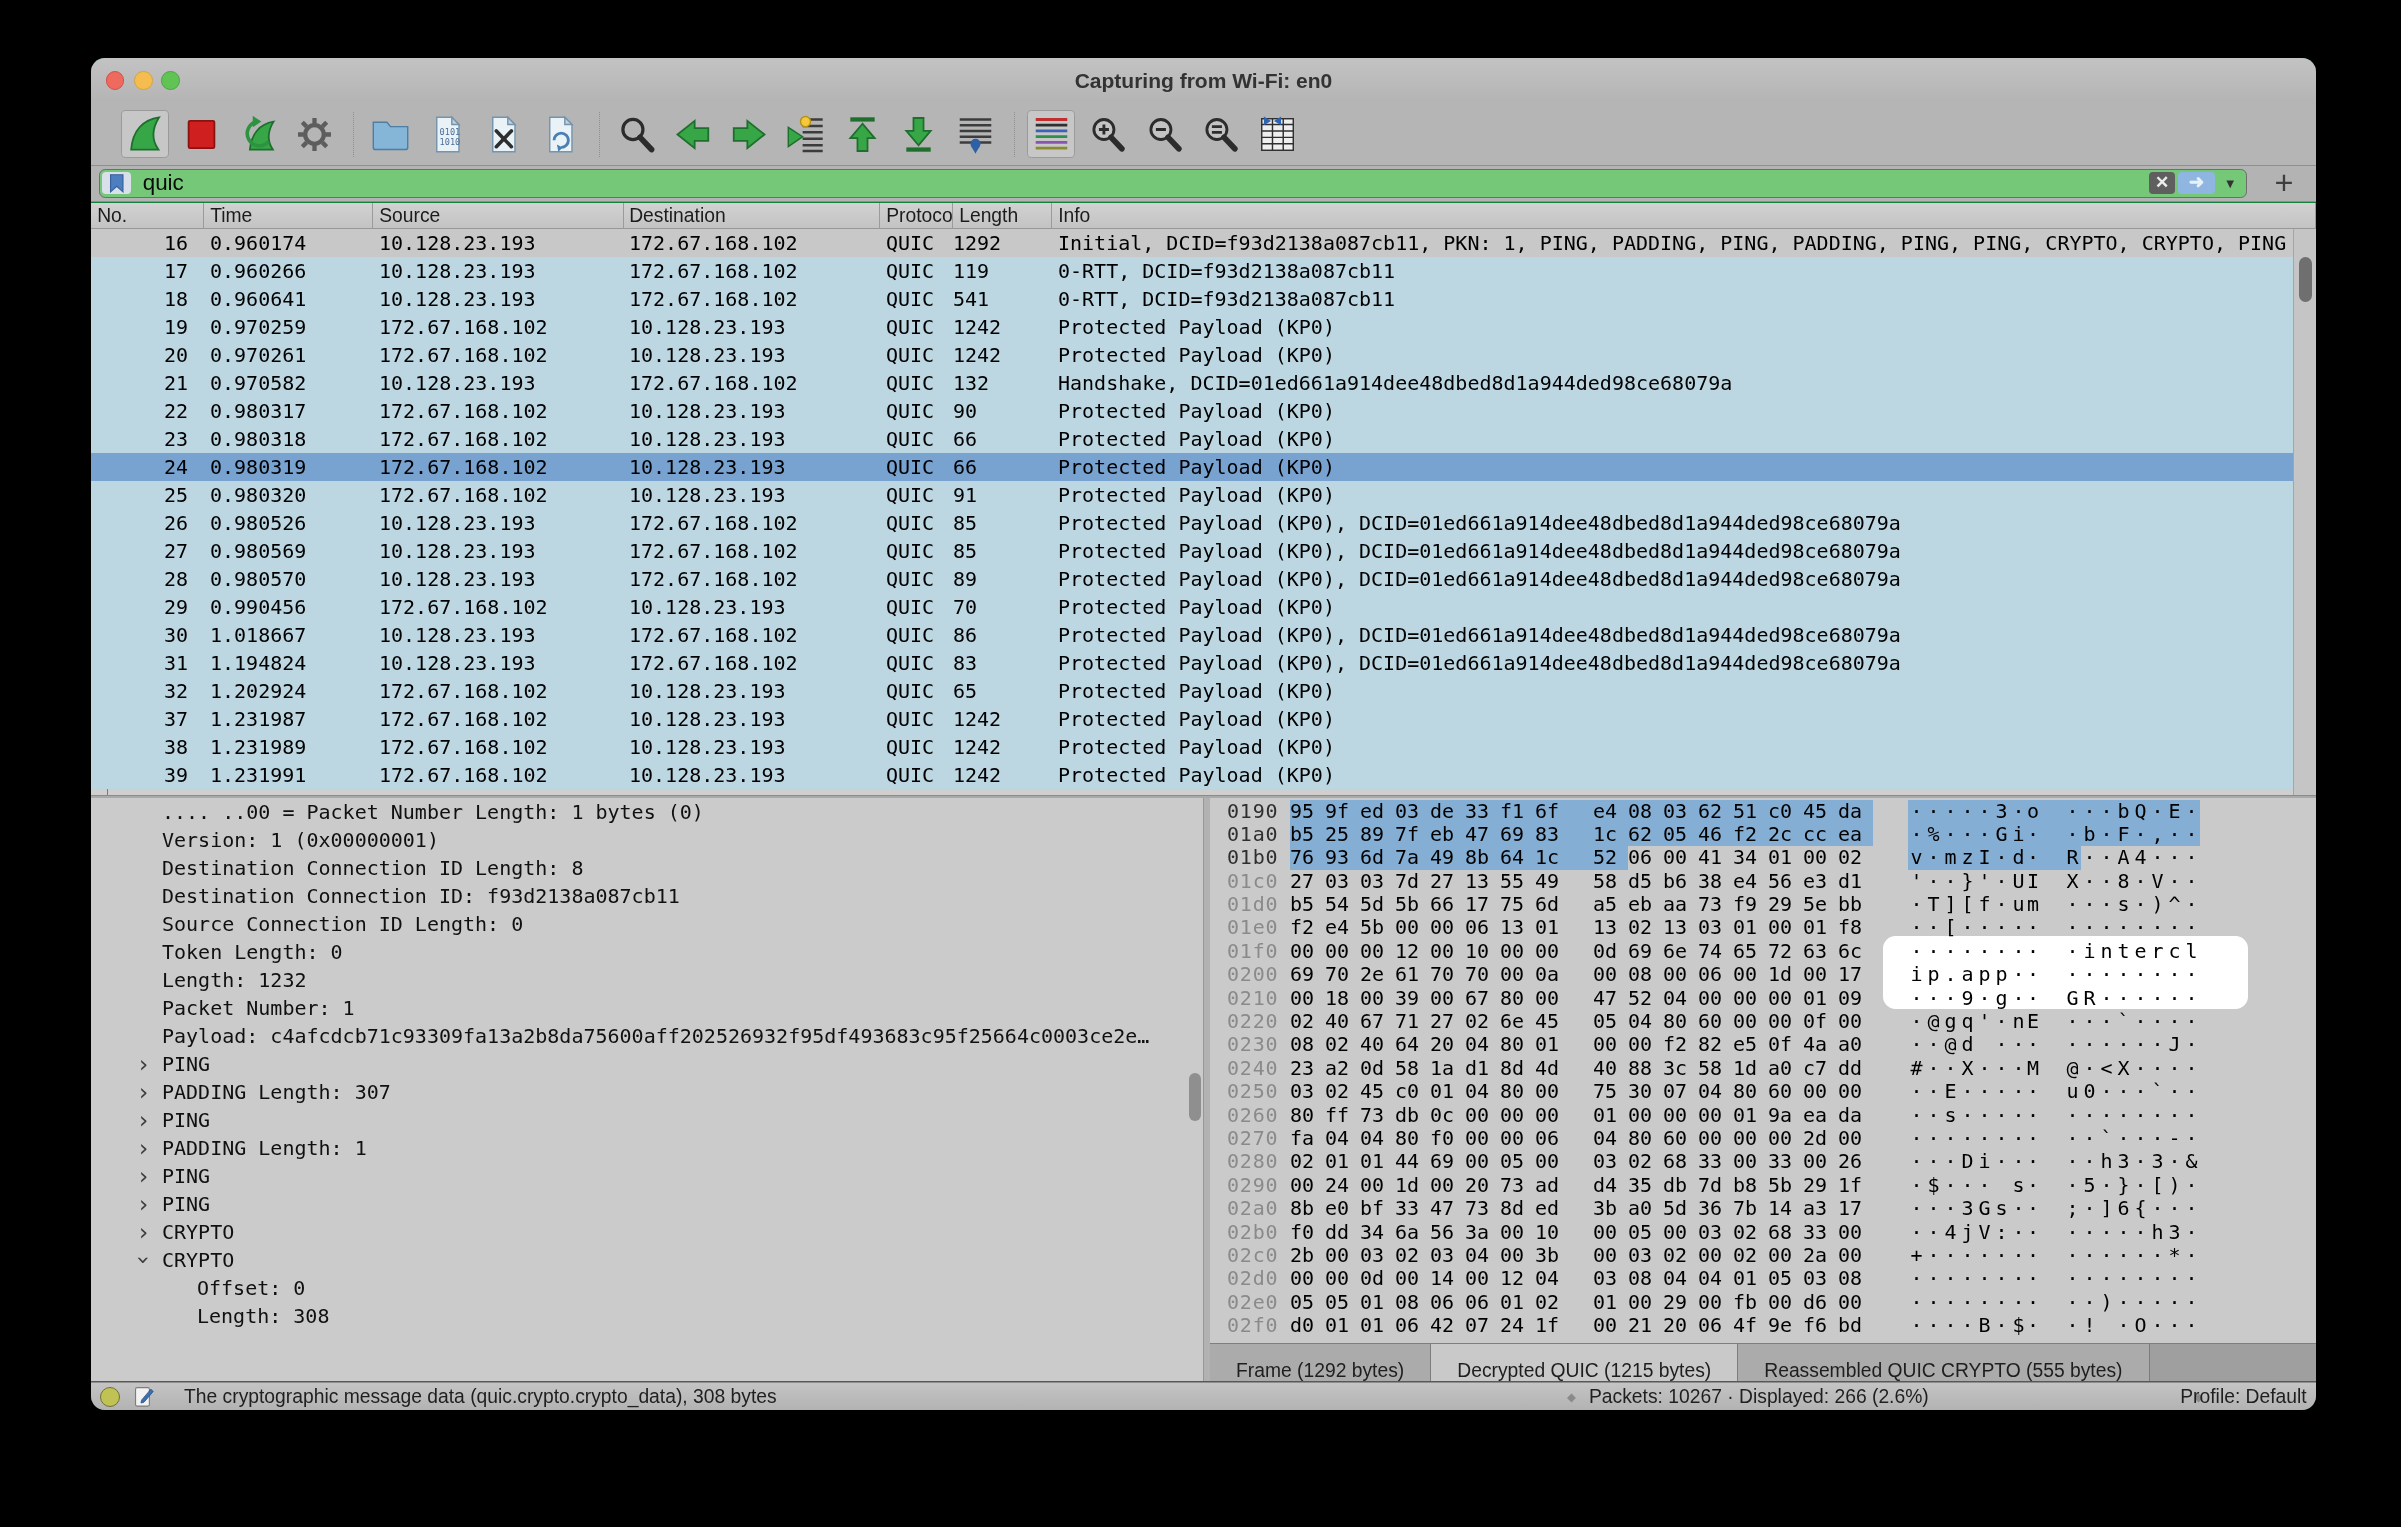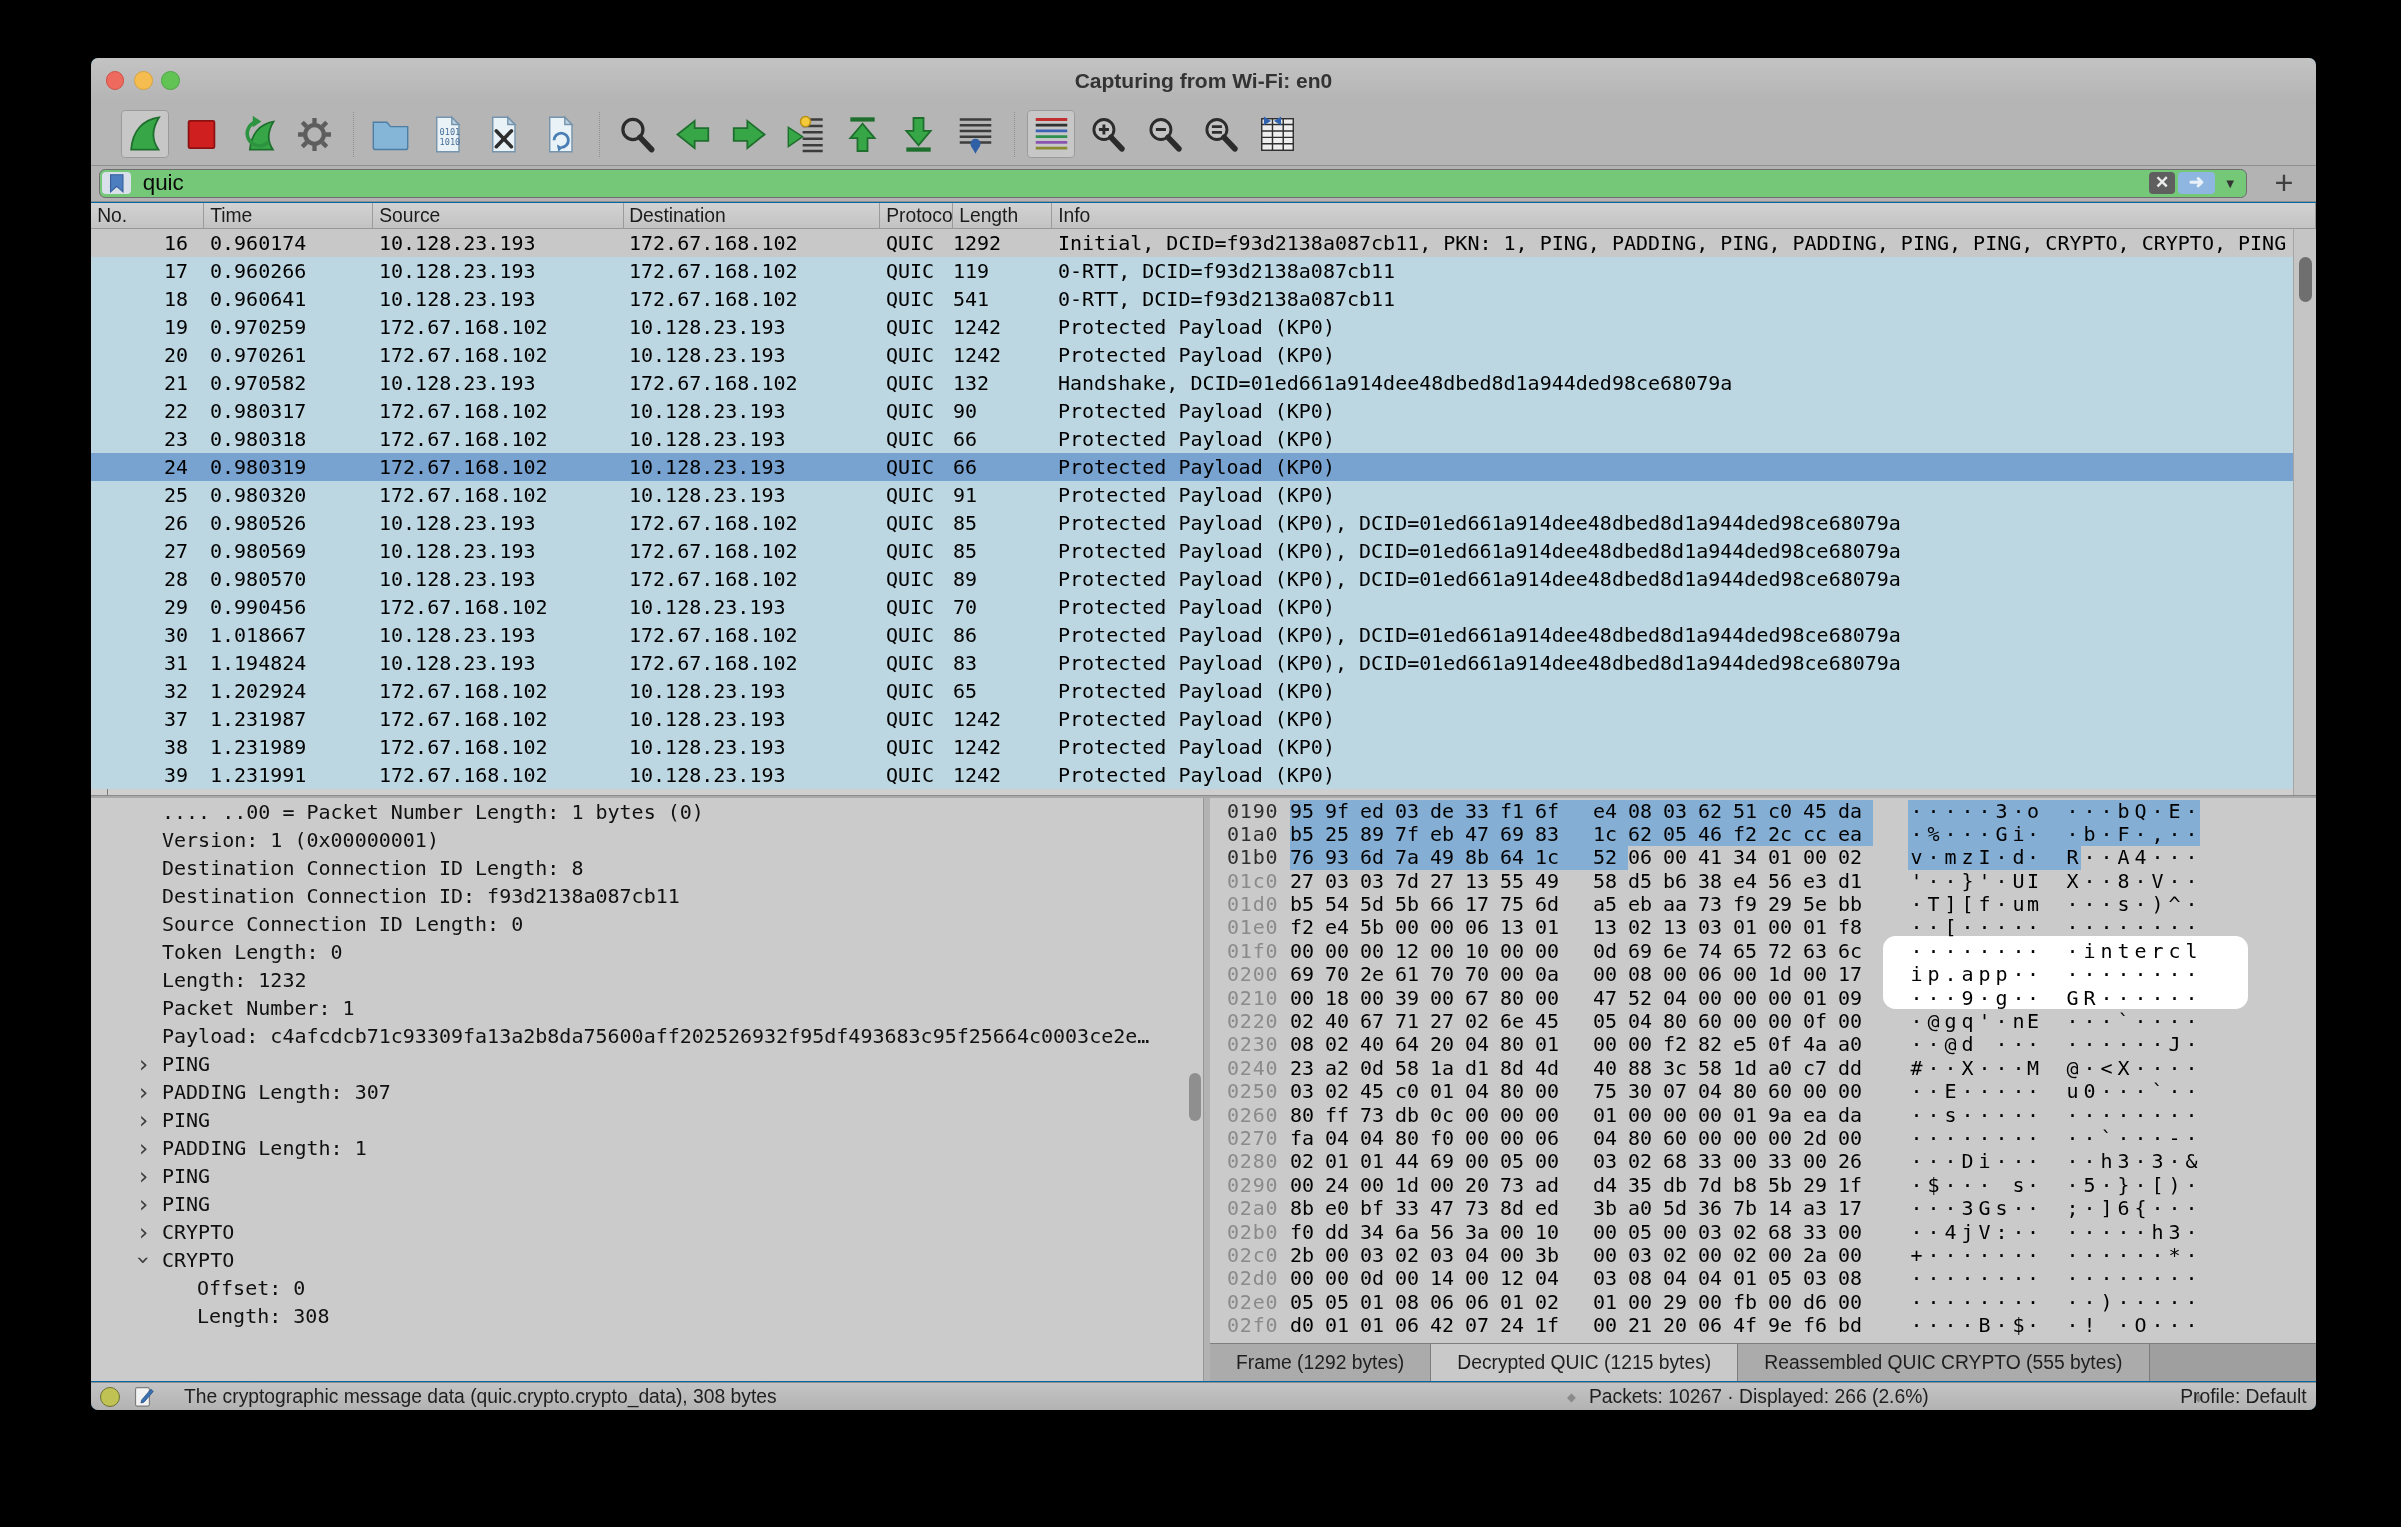--- a/index.html
+++ b/index.html
@@ -1,18 +1,18 @@
 <!DOCTYPE html>
 <html style="--filter-bg: #74c878; --row-default: #bdd7e2; --row-selected: #78a2cf; --hex-hl: #84aed4;font-size:12.4px"><head>
 <meta charset="utf-8">
 <style>
   html,body{margin:0;padding:0;width:2401px;height:1527px;background:#000;overflow:hidden}
   *{box-sizing:border-box}
-  .window{position:absolute;left:91px;top:58px;width:2225px;height:1352px;background:#0369a1;
-    border-radius:7px;overflow:hidden;font-family:"Liberation Sans",sans-serif}
+  .window{position:absolute;left:91px;top:58px;width:2225px;height:1352px;background:#15803d;
+    border-radius:14px;overflow:hidden;font-family:"Liberation Sans",sans-serif}
   
   .titlebar{position:absolute;left:0;top:0;width:100%;height:45px;
     background:linear-gradient(#c3c3c3,#b4b4b4)}
   .tlight{position:absolute;top:13px;width:18.6px;height:18.6px;border-radius:50%}
   .tl-close{left:14.7px;background:#ee6a5f;border:0.8px solid #ce5249}
   .tl-min{left:43px;background:#f5bd4f;border:0.8px solid #d6a343}
   .tl-zoom{left:70px;background:#61c354;border:0.8px solid #4ea547}
   .wtitle{position:absolute;left:0;top:0;width:100%;height:45px;line-height:45px;text-align:center;
     font-size:21px;font-weight:700;color:#333}
   
@@ -90,21 +90,21 @@
   .asc{position:absolute;left:698px;top:0}
   .hx b{display:inline-block;width:35px;font-weight:400}
   .hx b.g8{width:58px}
   .asc b{display:inline-block;width:17px;font-weight:400;text-align:center}
   .asc b.g8{width:37px;text-align:left;padding-left:0}
   .hl{background:var(--hex-hl)}
   
   .bytetabs{position:absolute;left:0;top:545px;right:0;height:39px;background:#9f9f9f;border-top:0.8px solid #7f7f7f;
     display:flex;z-index:3;font-family:"Liberation Sans",sans-serif}
   .btab{height:100%;line-height:37px;font-size:19.3px;color:#1e1e1e;background:#ababab;
-    border-right:0.8px solid #7c7c7c;padding:0 26px;flex:0 0 auto}
+    border-right:0.8px solid #7c7c7c;padding:8px 26px;flex:0 0 auto}
   .btab.active{background:#c9c9c9}
   
   .statusbar{position:absolute;left:0;top:1324px;width:100%;height:29px;
     background:linear-gradient(#c4c4c4,#b2b2b2);border-top:0.8px solid #8e8e8e;font-size:19.3px;color:#1f1f1f}
   .sb-expert{position:absolute;left:9.3px;top:3.9px;width:20px;height:20px;border-radius:50%;
     background:#c0c353;border:1.5px solid #6e7036}
   .sb-comment{position:absolute;left:43px;top:3.1px;width:20px;height:21.7px}
   .sb-field{position:absolute;left:93px;top:0;height:29px;line-height:28px;white-space:nowrap}
   .sb-dia1{position:absolute;left:1476px;top:0;height:29px;line-height:28px;font-size:11.6px;color:#8a8a8a}
   .sb-packets{position:absolute;left:1498px;top:0;height:29px;line-height:28px;white-space:nowrap}

